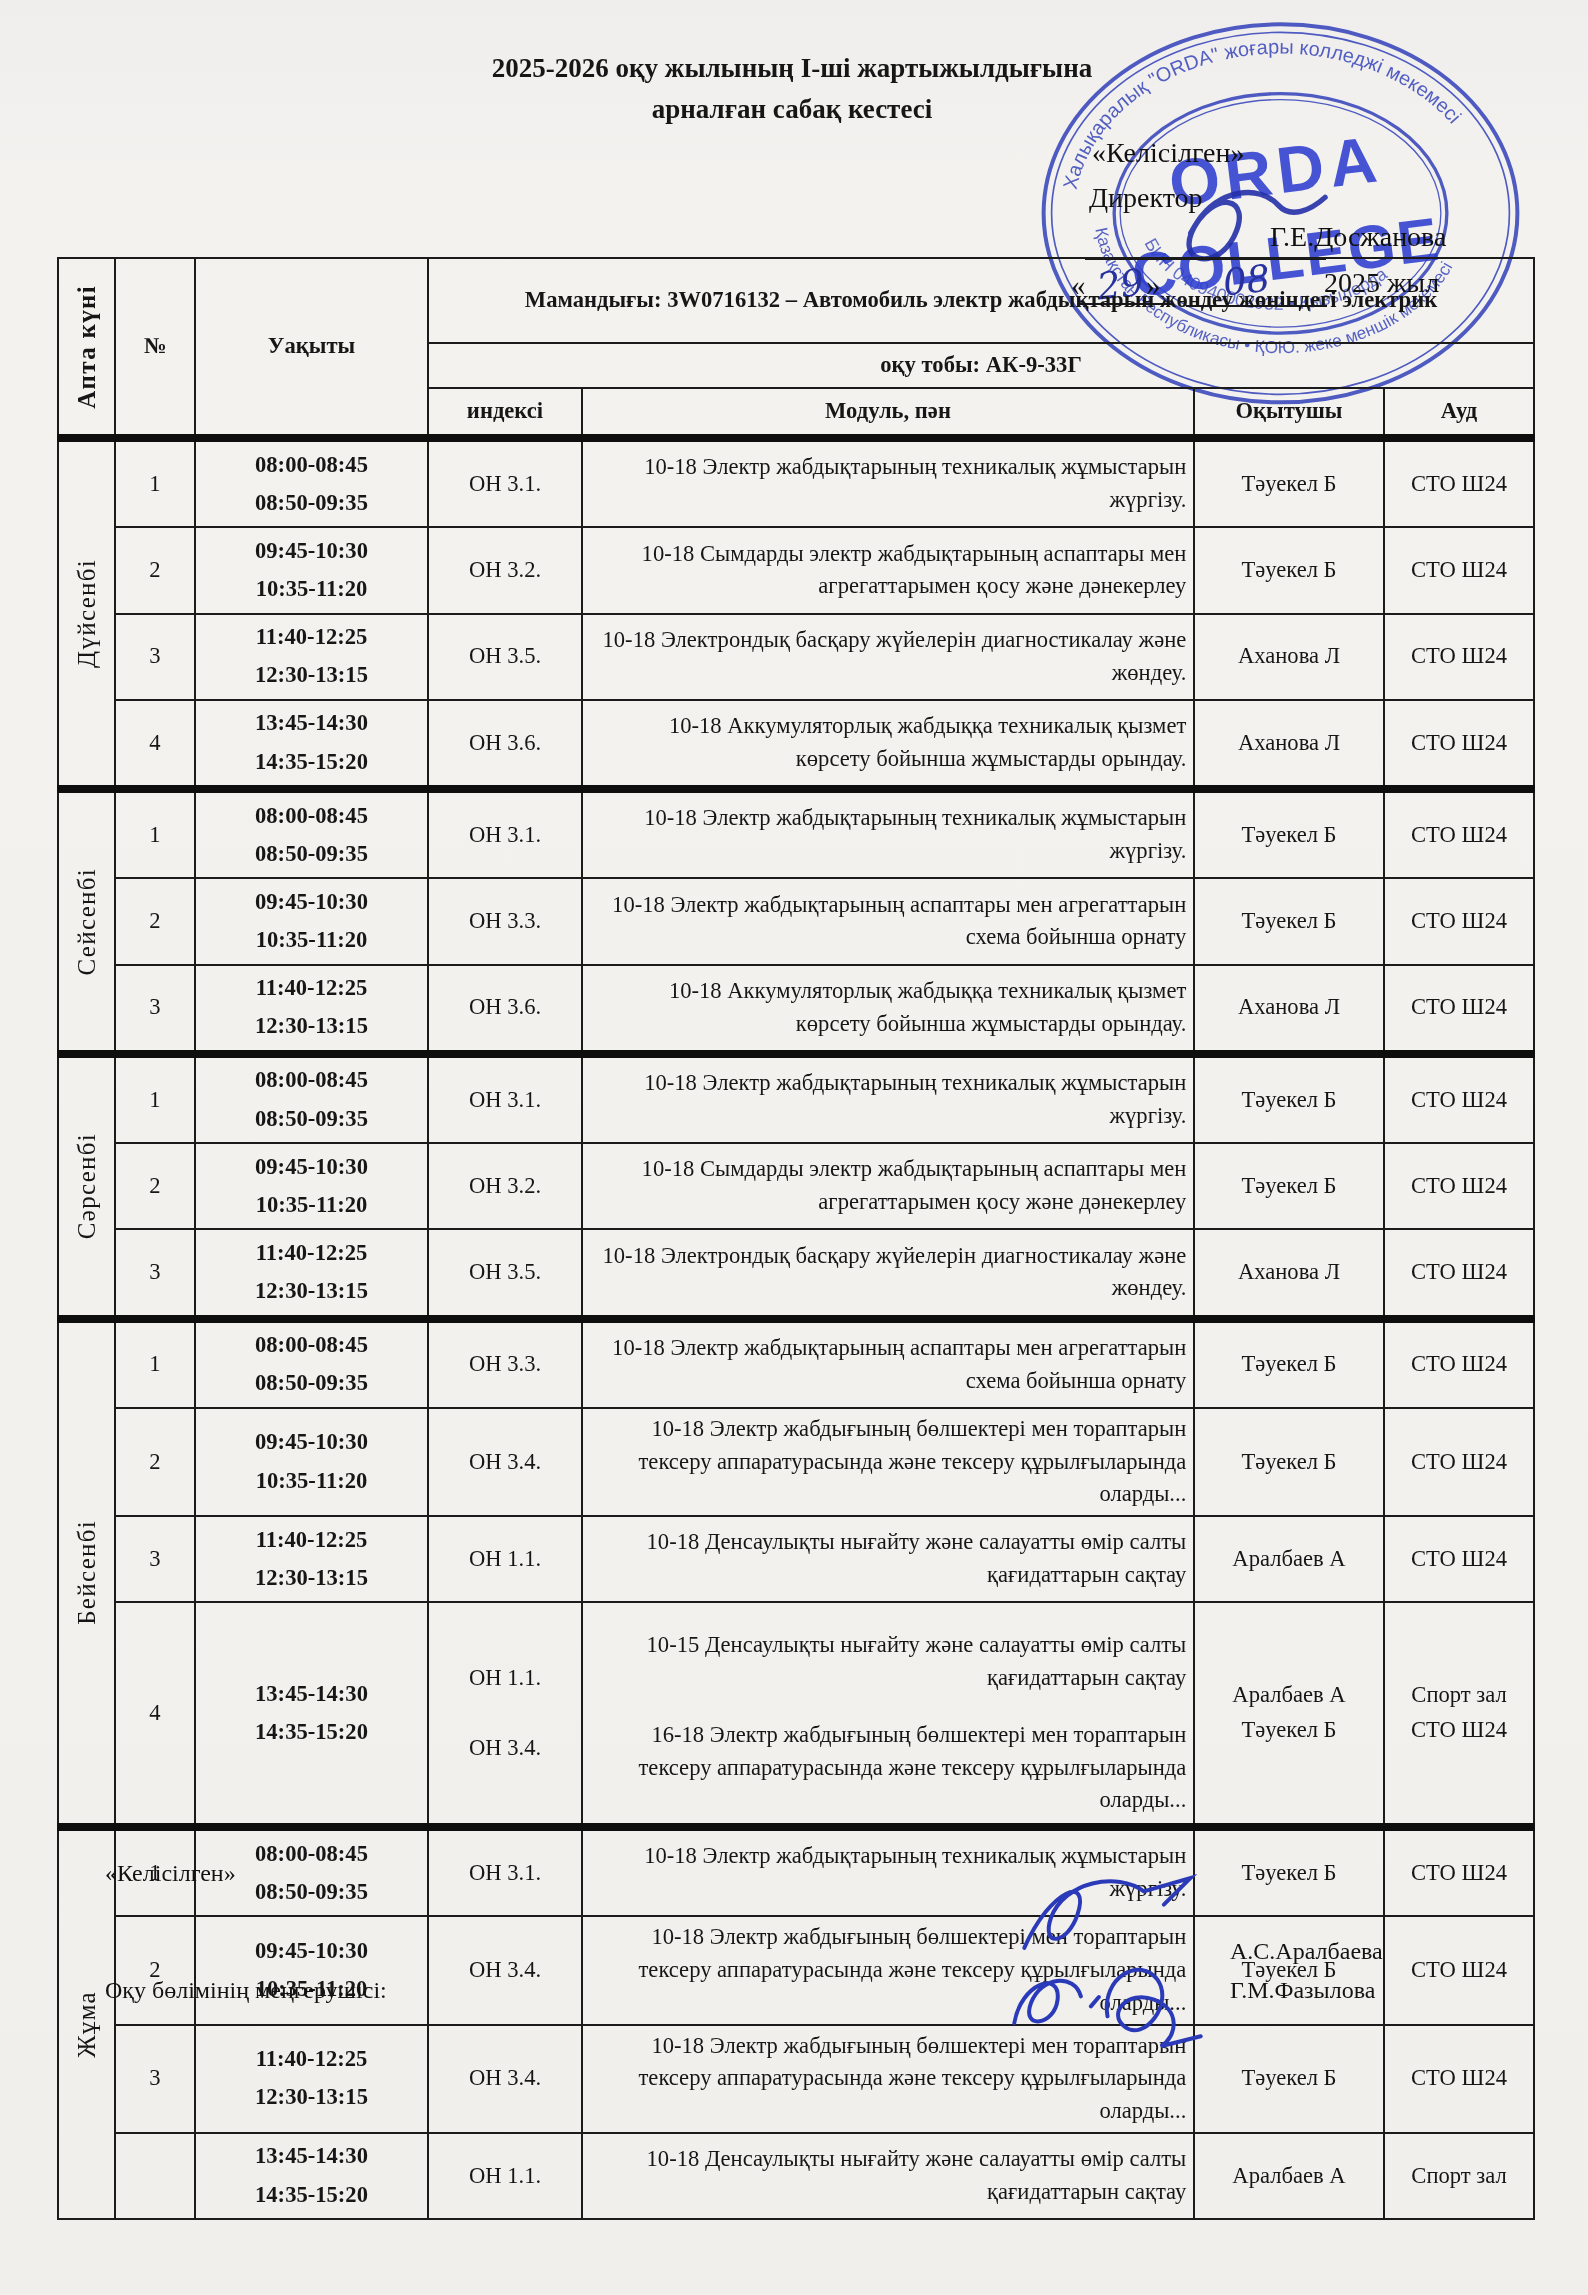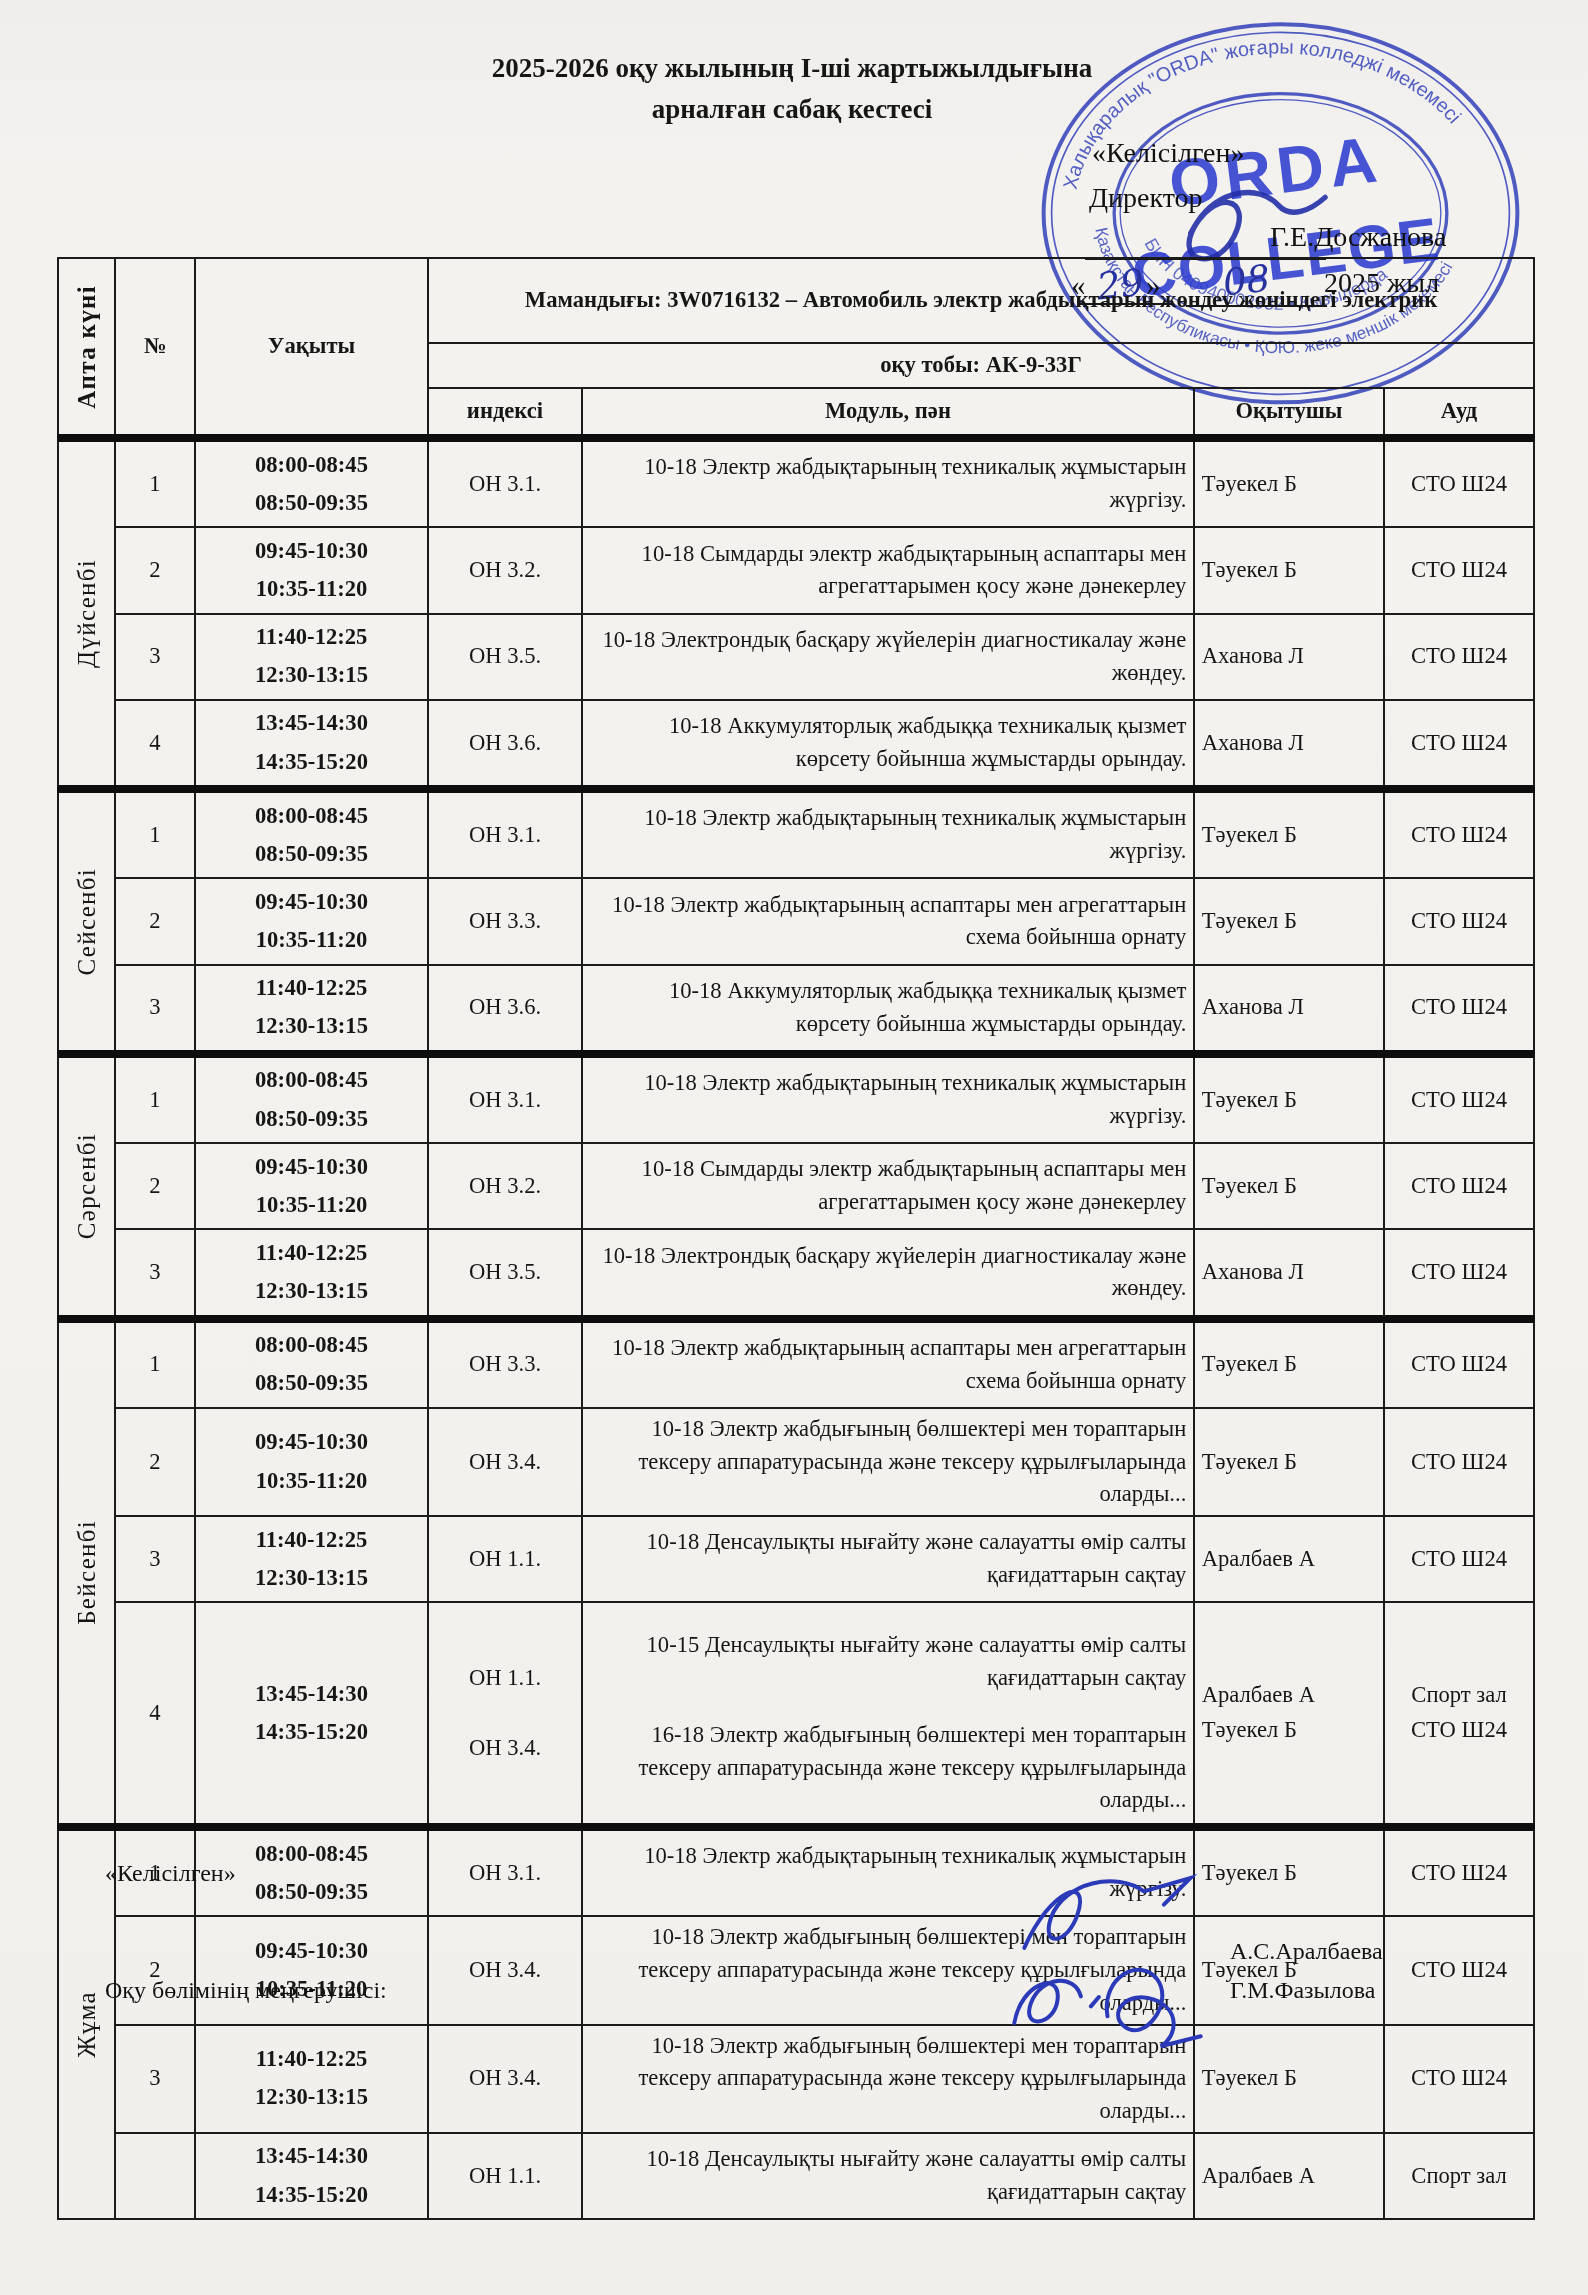--- a/index.html
+++ b/index.html
@@ -64,21 +64,21 @@
     max-height:100%;
     white-space:normal;
   }
   td.day-cell{text-align:center;padding:2.7px 1.3px;}
   td.day-cell .vert{font-size:25px;}
   tbody td{height:63px;}
   .cell-num{text-align:center;font-size:24px;}
   .cell-time{text-align:center;font-weight:bold;}
   .cell-index{text-align:center;}
   .cell-module{text-align:right;padding-left:10.6px;}
-  .cell-teacher{}
+  .cell-teacher{text-align:center;}
   .cell-room{text-align:center;}
   .cell-time .stack{padding:2.7px 0;}
   .cell-index .stack{padding:18.6px 0;}
   .cell-module .stack{padding:2px 0;margin-top:20px;}
   .cell-teacher .stack{padding:1.3px 0;}
   .cell-room .stack{padding:1.3px 0;}
   
   .footer-text{position:absolute;font-size:24px;color:#121212;}
   .ft-agreed{left:105px;top:1860px;}
   .ft-deputy{left:105px;top:1938px;}

